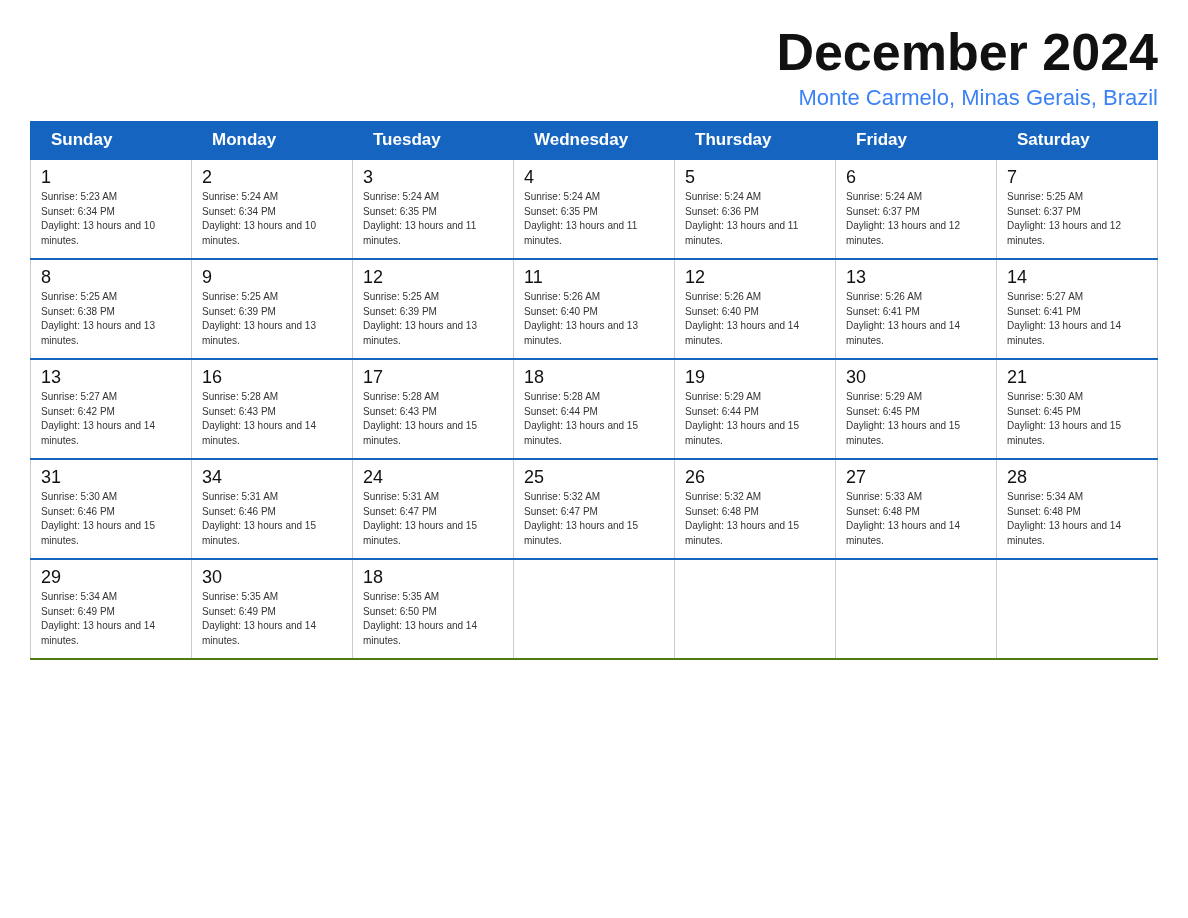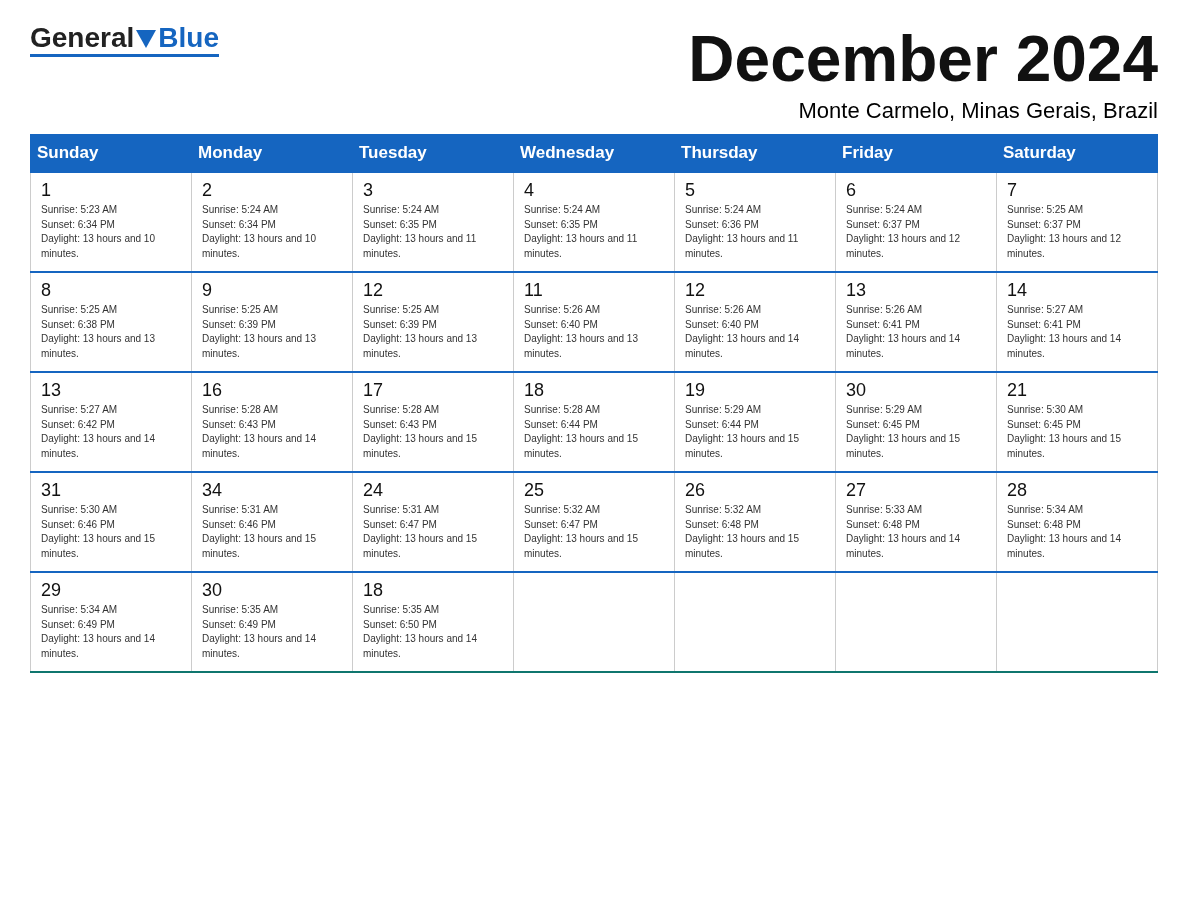--- a/index.html
+++ b/index.html
@@ -50,42 +50,42 @@
     .logo-underline {
       width: 100%;
       height: 3px;
       background: #1565c0;
       margin-top: 2px;
     }
     .title-area {
       text-align: right;
     }
     .calendar-title {
-      font-size: 64px;
+      font-size: 52px;
       font-weight: bold;
       color: #111;
       line-height: 1.1;
     }
     .calendar-subtitle {
       font-size: 22px;
-      color: #000000;
+      color: #3b82f6;
       margin-top: 4px;
     }
     .calendar-table {
       width: 100%;
       border-collapse: collapse;
       margin-top: 8px;
       table-layout: fixed;
     }
     .calendar-table thead th {
       background: #1565c0;
       color: #fff;
       font-size: 17px;
       font-weight: bold;
-      padding: 8px 6px;
+      padding: 8px 20px;
       border: 1px solid #1565c0;
       text-align: left;
     }
     .calendar-table tbody td {
       vertical-align: top;
       border: 1px solid #ccc;
       border-top: 2px solid #1565c0;
       padding: 7px 10px 10px 10px;
       font-size: 13px;
       color: #222;
@@ -97,34 +97,29 @@
       color: #111;
       margin-bottom: 2px;
       display: block;
     }
     .day-info {
       font-size: 10px;
       color: #333;
       line-height: 1.45;
     }
     .calendar-table tbody tr:last-child td {
-      border-bottom: 2px solid #0f766e;
+      border-bottom: 2px solid #4d7c0f;
     }
   </style>
 </head>
 <body>
 
 <div class="page">
   <div class="header-row">
     <div class="logo-area">
-      <div class="logo-text">
-        <span class="logo-general">General</span>
-        <span class="logo-triangle"></span>
-        <span class="logo-blue">Blue</span>
-      </div>
       <div class="logo-underline"></div>
     </div>
     <div class="title-area">
       <div class="calendar-title">December 2024</div>
       <div class="calendar-subtitle">Monte Carmelo, Minas Gerais, Brazil</div>
     </div>
   </div>
 
   <table class="calendar-table">
     <thead>

